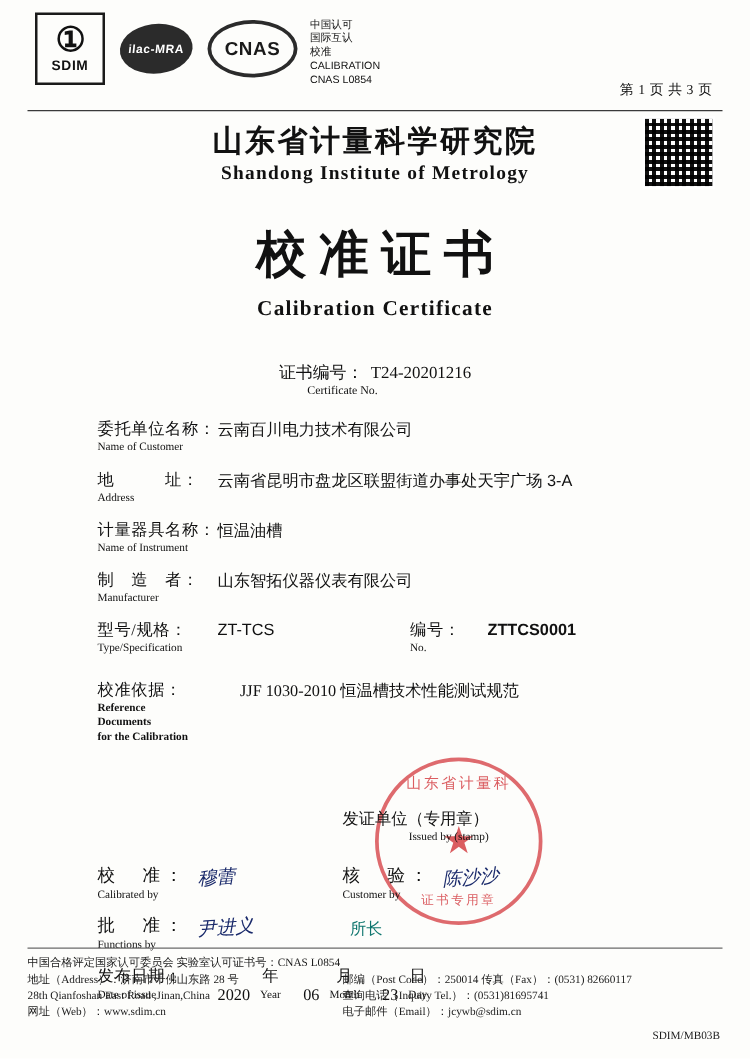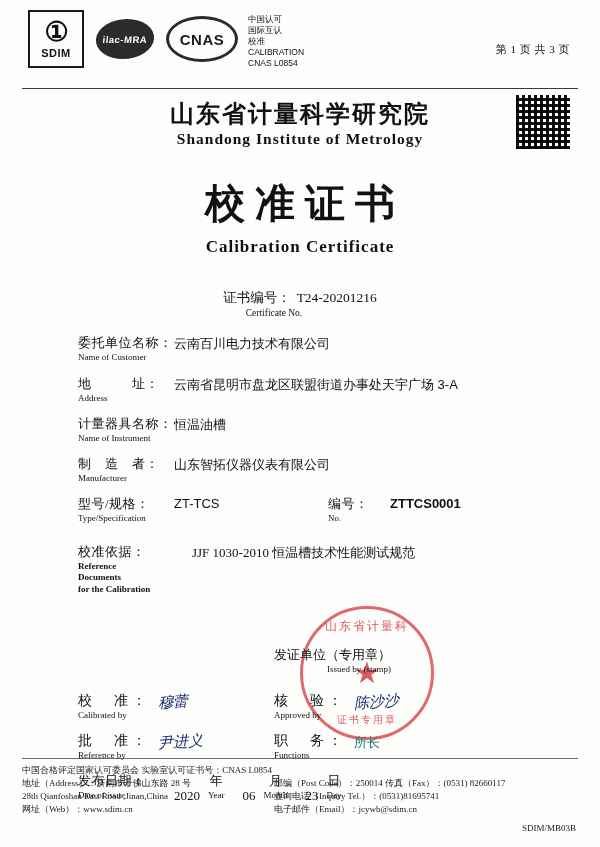--- a/index.html
+++ b/index.html
@@ -107,21 +107,21 @@
     margin-left: 10px;
     font-size: 8.5px;
     line-height: 1.28;
     padding-top: 4px;
     white-space: pre-line;
     font-family: "Liberation Sans", sans-serif;
   }
   .page-count {
     position: absolute;
     right: 30px;
-    top: 42px;
+    top: 64px;
     font-family: "Liberation Serif", serif;
     font-size: 11px;
     letter-spacing: 0.5px;
   }
 
   .rule {
     border: none;
     border-top: 1px solid #3a3a3a;
     margin: 0 22px;
   }
@@ -538,39 +538,35 @@
         <div class="sig-cell left">
           <div class="sig-label">
             <div class="cn">校　准：</div>
             <div class="en">Calibrated by</div>
           </div>
           <div class="sig-val">穆蕾</div>
         </div>
         <div class="sig-cell">
           <div class="sig-label">
             <div class="cn">核　验：</div>
-            <div class="en">Approved by</div>
+            <div class="en">Customer by</div>
           </div>
           <div class="sig-val">陈沙沙</div>
         </div>
       </div>
 
       <div class="sig-row">
         <div class="sig-cell left">
           <div class="sig-label">
             <div class="cn">批　准：</div>
-            <div class="en">Reference by</div>
+            <div class="en">Functions by</div>
           </div>
           <div class="sig-val">尹进义</div>
         </div>
         <div class="sig-cell">
-          <div class="sig-label">
-            <div class="cn">职　务：</div>
-            <div class="en">Functions</div>
-          </div>
           <div class="sig-val plain">所长</div>
         </div>
       </div>
 
     </div>
   </div>
 
   <div class="issue-date">
     <div class="lbl">
       <div class="cn">发布日期：</div>

